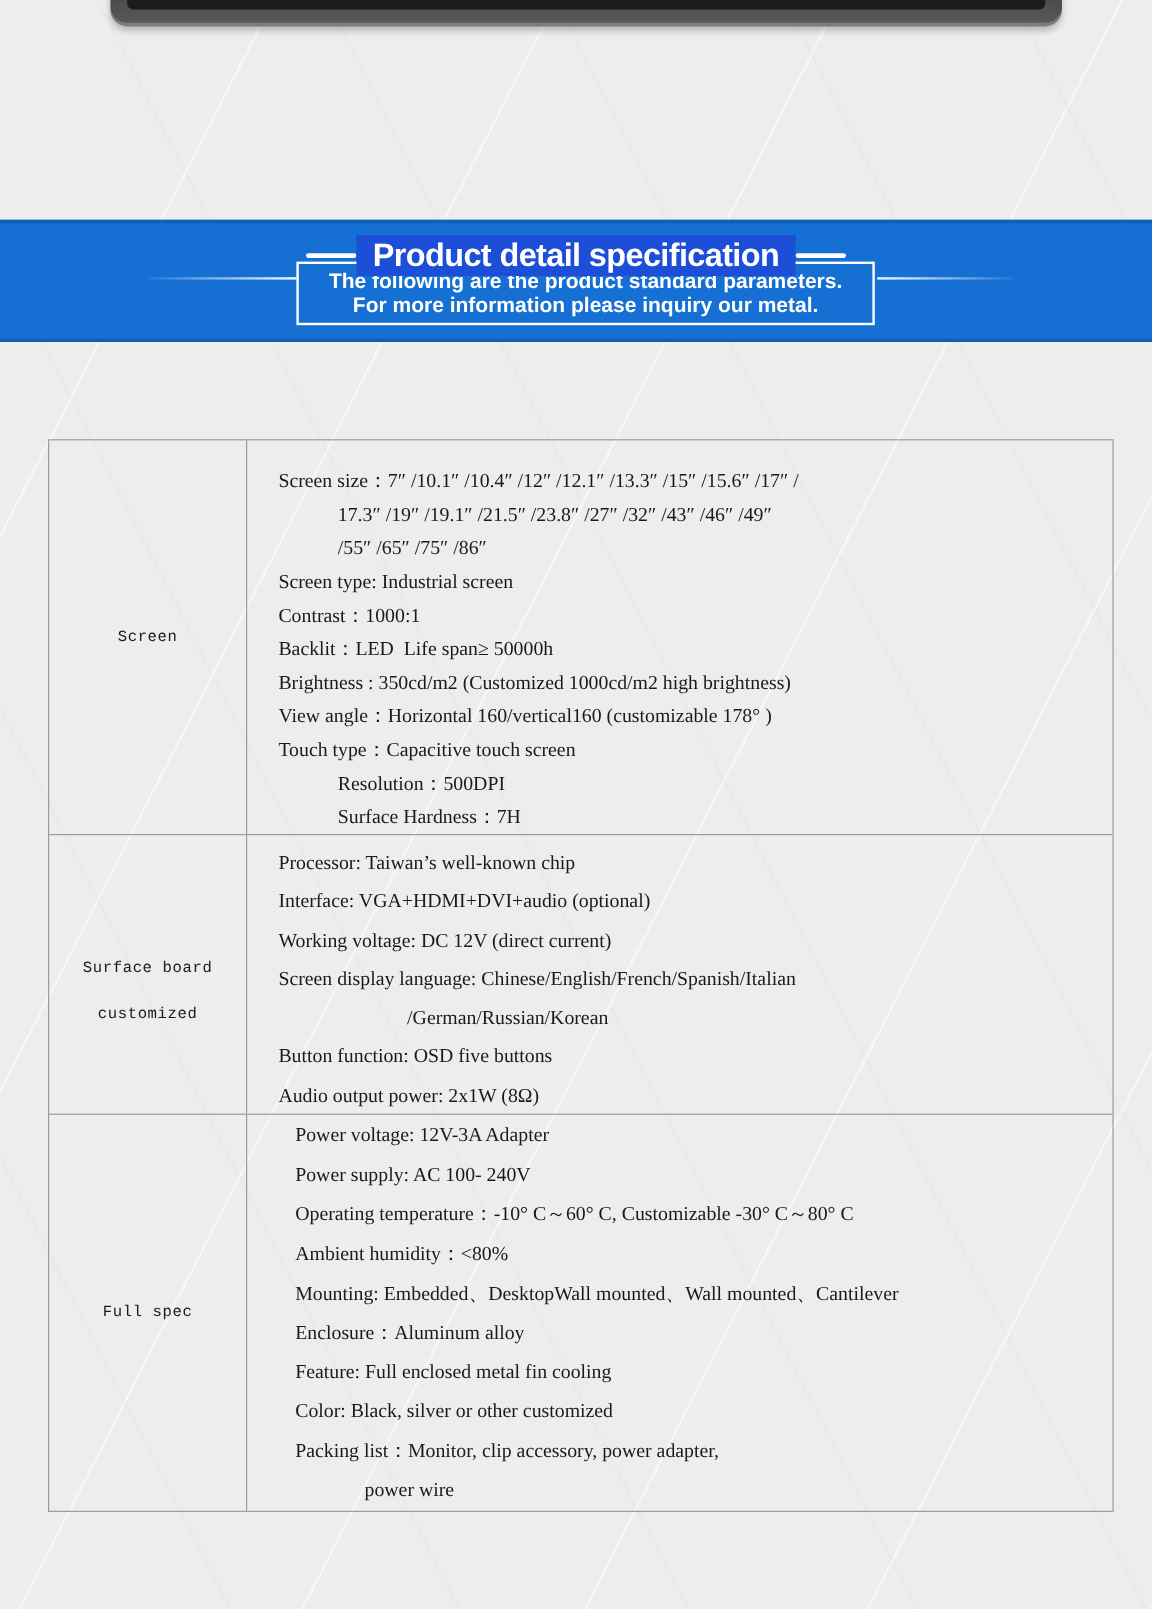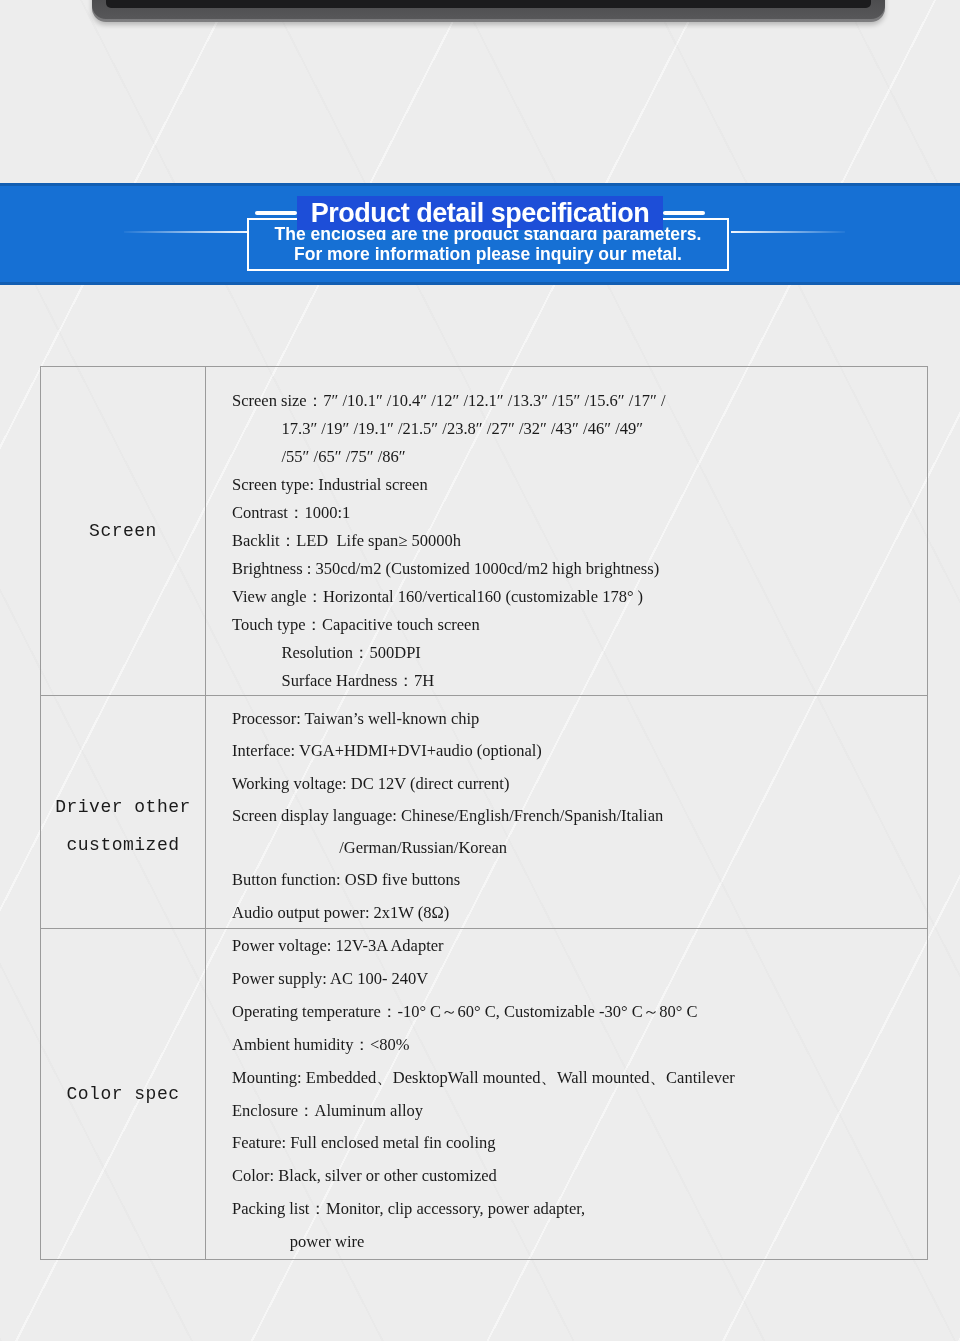--- a/index.html
+++ b/index.html
@@ -61,74 +61,74 @@
   
   .spec-table{
     position:absolute;left:40px;top:366px;width:886px;z-index:1;
     border:1px solid #9b9b9b;box-sizing:content-box;
   }
   .trow{display:flex;border-bottom:1px solid #9b9b9b;box-sizing:border-box;}
   .trow:last-child{border-bottom:none;}
   .tlabel{
     width:165px;flex:0 0 165px;border-right:1px solid #9b9b9b;box-sizing:border-box;
     display:flex;flex-direction:column;align-items:center;justify-content:center;
-    font-size:18px;color:#1a1a1a;letter-spacing:0.5px;
+    font-size:13px;color:#1a1a1a;letter-spacing:0.5px;
   }
   .tlabel div{line-height:38px;white-space:nowrap;}
   .tcontent{
     flex:1;color:#1a1a1a;font-size:16.5px;letter-spacing:0;
     padding-left:26px;white-space:pre;overflow:hidden;box-sizing:border-box;font-family:Liberation Serif, serif;
   }
   .trow:nth-child(1){height:329px;}
   .trow:nth-child(2){height:233px;}
   .trow:nth-child(3){height:330px;}
   .trow:nth-child(1) .tcontent{padding-top:20px;}
   .trow:nth-child(2) .tcontent{padding-top:7px;}
   .trow:nth-child(3) .tcontent{padding-top:1px;}
   .trow:nth-child(1) .spec-line{line-height:28px;}
   .trow:nth-child(2) .spec-line{line-height:32.3px;}
-  .trow:nth-child(3) .spec-line{line-height:32.9px;}
+  .trow:nth-child(3) .spec-line{line-height:32.9px;margin-left:14px;}
   .trow:nth-child(2) .tlabel{padding-top:28px;}
 </style>
 </head>
 <body>
 
 <div class="texture"></div>
 
 <div class="monitor">
   <div class="monitor-inner"></div>
 </div>
 
 <div class="banner">
   <div class="flank-line left"></div>
   <div class="flank-line right"></div>
   <div class="banner-title">
     <div class="title-dash"></div>
     <div class="title-text">Product detail specification</div>
     <div class="title-dash"></div>
   </div>
   <div class="sub-box">
-    <div class="sub-line">The enclosed are the product standard parameters.</div>
+    <div class="sub-line">The following are the product standard parameters.</div>
     <div class="sub-line">For more information please inquiry our metal.</div>
   </div>
 </div>
 
 <div class="spec-table">
     <div class="trow">
       <div class="tlabel">
         <div>Screen</div>
       </div>
       <div class="tcontent"><div class="spec-line">Screen size：7″ /10.1″ /10.4″ /12″ /12.1″ /13.3″ /15″ /15.6″ /17″ /</div><div class="spec-line">            17.3″ /19″ /19.1″ /21.5″ /23.8″ /27″ /32″ /43″ /46″ /49″</div><div class="spec-line">            /55″ /65″ /75″ /86″</div><div class="spec-line">Screen type: Industrial screen</div><div class="spec-line">Contrast：1000:1</div><div class="spec-line">Backlit：LED  Life span≥ 50000h</div><div class="spec-line">Brightness : 350cd/m2 (Customized 1000cd/m2 high brightness)</div><div class="spec-line">View angle：Horizontal 160/vertical160 (customizable 178° )</div><div class="spec-line">Touch type：Capacitive touch screen</div><div class="spec-line">            Resolution：500DPI</div><div class="spec-line">            Surface Hardness：7H</div></div>
     </div>
     <div class="trow">
       <div class="tlabel">
-        <div>Driver other</div>
+        <div>Surface board</div>
         <div>customized</div>
       </div>
       <div class="tcontent"><div class="spec-line">Processor: Taiwan’s well-known chip</div><div class="spec-line">Interface: VGA+HDMI+DVI+audio (optional)</div><div class="spec-line">Working voltage: DC 12V (direct current)</div><div class="spec-line">Screen display language: Chinese/English/French/Spanish/Italian</div><div class="spec-line">                          /German/Russian/Korean</div><div class="spec-line">Button function: OSD five buttons</div><div class="spec-line">Audio output power: 2x1W (8Ω)</div></div>
     </div>
     <div class="trow">
       <div class="tlabel">
-        <div>Color spec</div>
+        <div>Full spec</div>
       </div>
       <div class="tcontent"><div class="spec-line">Power voltage: 12V-3A Adapter</div><div class="spec-line">Power supply: AC 100- 240V</div><div class="spec-line">Operating temperature：-10° C～60° C, Customizable -30° C～80° C</div><div class="spec-line">Ambient humidity：&lt;80%</div><div class="spec-line">Mounting: Embedded、DesktopWall mounted、Wall mounted、Cantilever</div><div class="spec-line">Enclosure：Aluminum alloy</div><div class="spec-line">Feature: Full enclosed metal fin cooling</div><div class="spec-line">Color: Black, silver or other customized</div><div class="spec-line">Packing list：Monitor, clip accessory, power adapter,</div><div class="spec-line">              power wire</div></div>
     </div>
   </div>
 
 </body></html>

